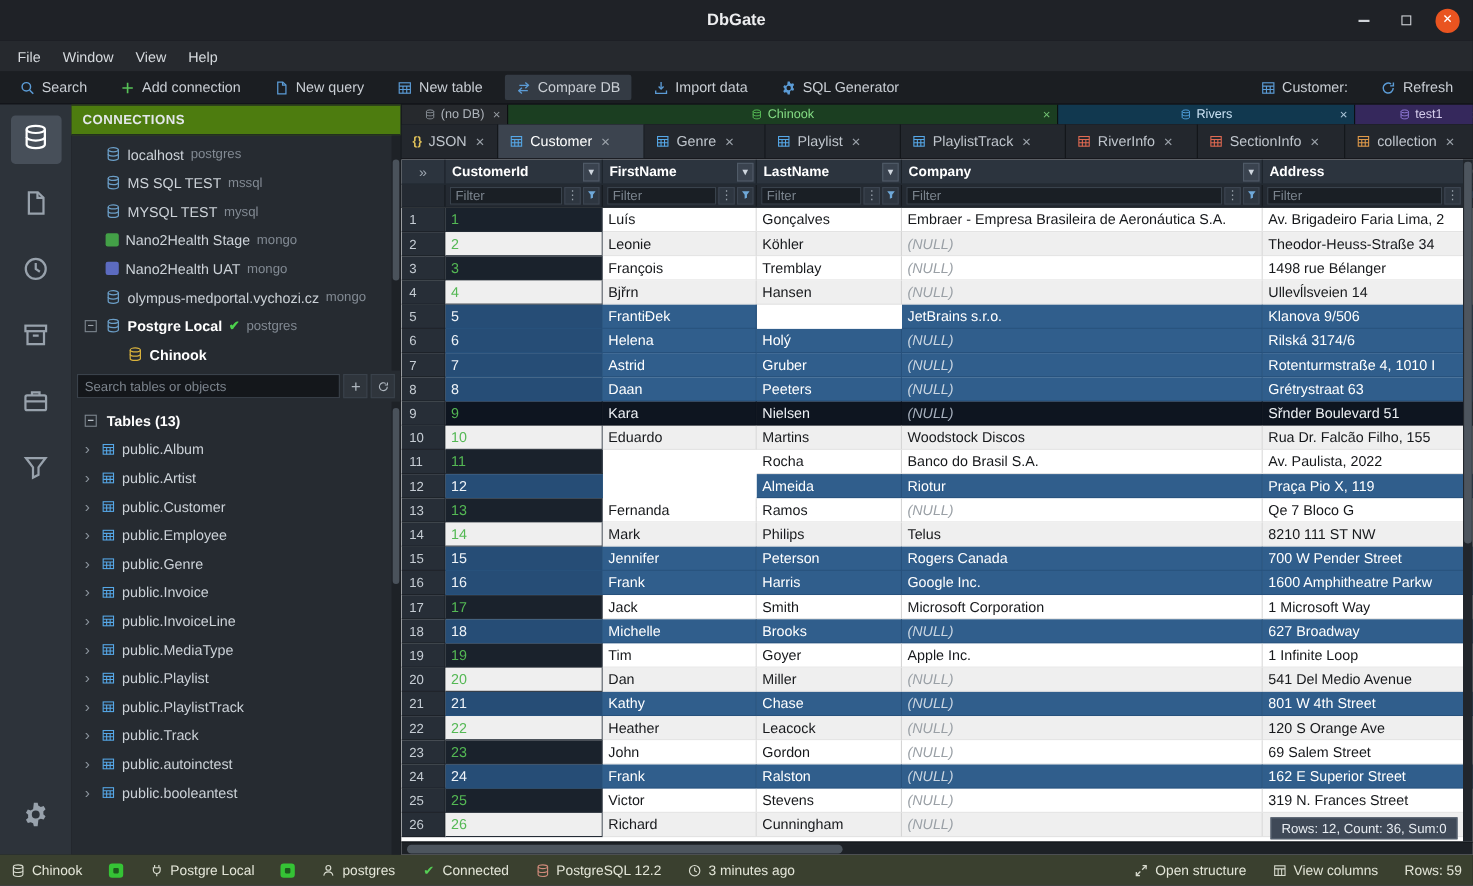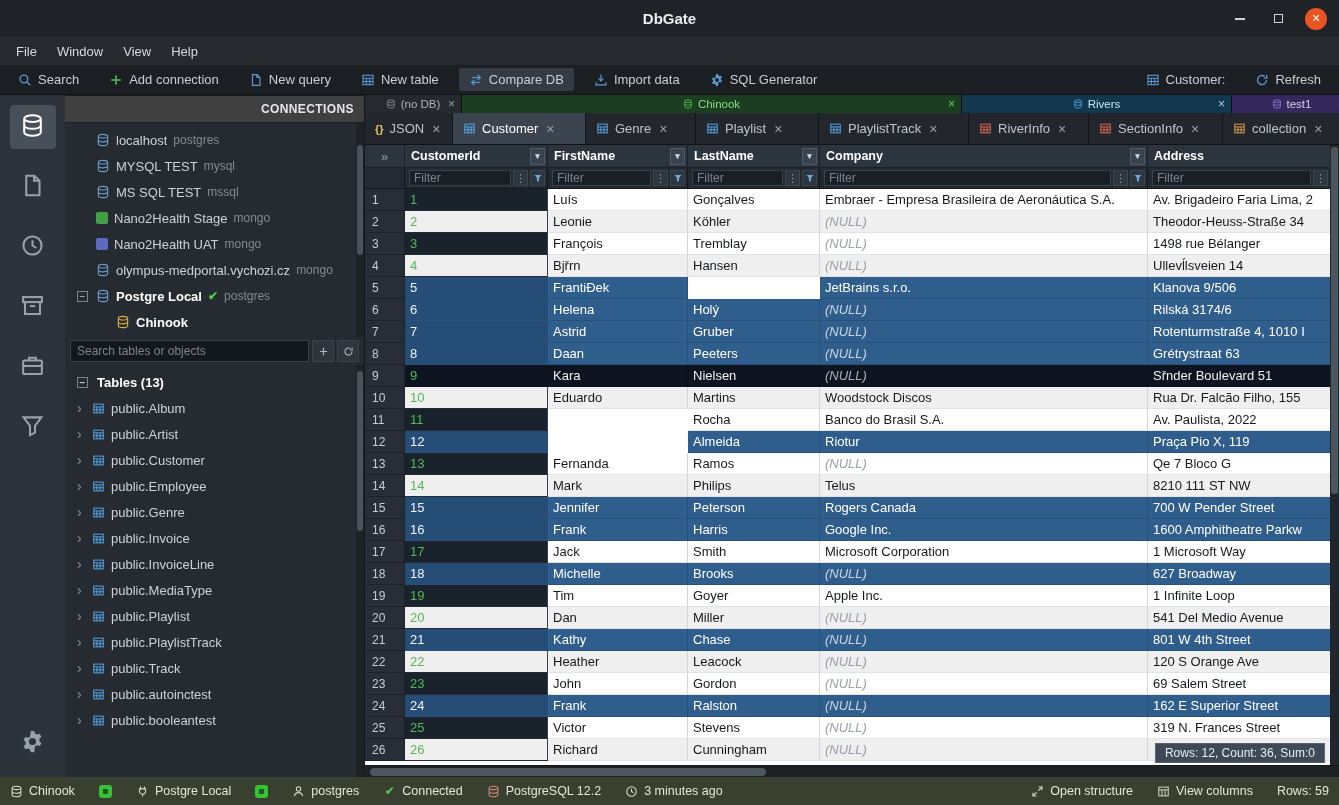--- a/index.html
+++ b/index.html
@@ -34,21 +34,21 @@
 
   
   .activity{width:65px;background:#2d333a;display:flex;flex-direction:column;align-items:center;padding-top:10px;gap:16px;flex:none;}
   .act-btn{width:46px;height:44px;display:flex;align-items:center;justify-content:center;color:#98a2ac;border-radius:4px;}
   .act-btn.active{background:#474f59;color:#fff;}
   .act-btn svg{width:25px;height:25px;}
   .act-gear{margin-top:auto;margin-bottom:12px;}
 
   
   .sidebar{width:300px;background:#262b31;display:flex;flex-direction:column;border-right:1px solid #14171b;flex:none;min-height:0;}
-  .panel-header{background:#404040;color:#e3e7ea;font-size:12px;font-weight:bold;letter-spacing:.4px;padding:6px 10px;border-bottom:1px solid #1a1e23;border-top:1px solid #1a1e23;flex:none;text-align:right;}
+  .panel-header{background:#4d7c0f;color:#e3e7ea;font-size:12px;font-weight:bold;letter-spacing:.4px;padding:6px 10px;border-bottom:1px solid #1a1e23;border-top:1px solid #1a1e23;flex:none;}
   .searchrow{display:flex;align-items:center;gap:3px;padding:3px 5px;flex:none;}
   .search-input{flex:1;background:#14171b;border:1px solid #3a424b;color:#c6ccd2;font-size:12px;height:22px;padding:0 6px;outline:none;min-width:0;}
   .search-input::placeholder{color:#7c848d;}
   .sq-btn{width:22px;height:22px;background:#2f353c;border:1px solid #3a424b;color:#aeb6be;display:flex;align-items:center;justify-content:center;flex:none;}
   .sq-btn svg{width:11px;height:11px;}
   .conn-list{height:214px;padding-top:4px;position:relative;flex:none;overflow:hidden;}
   .conn-item{display:flex;align-items:center;gap:6px;height:26px;padding:0 8px 0 12px;color:#ccd2d8;font-size:13px;white-space:nowrap;overflow:hidden;}
   .conn-item .name{overflow:hidden;text-overflow:ellipsis;}
   .conn-item.bold .name{font-weight:bold;color:#fff;}
   .conn-item .engine{color:#828a93;font-size:12px;}
@@ -307,34 +307,34 @@
           </div>
           <div class="conn-item">
             <span class="exp-slot"></span>
             <span class="c-icn" style="color: rgb(107, 158, 199);">
               <svg viewBox="0 0 16 16" fill="none" stroke="currentColor" stroke-width="1.3">
                 <ellipse cx="8" cy="3.6" rx="5.3" ry="2.1"></ellipse>
                 <path d="M2.7 3.6v8.8c0 1.2 2.4 2.1 5.3 2.1s5.3-.9 5.3-2.1V3.6"></path>
                 <path d="M2.7 8c0 1.2 2.4 2.1 5.3 2.1S13.3 9.2 13.3 8"></path>
               </svg>
             </span>
-            <span class="name">MYSQL TEST</span>
-            <span class="engine">mysql</span>
+            <span class="name">MS SQL TEST</span>
+            <span class="engine">mssql</span>
           </div>
           <div class="conn-item">
             <span class="exp-slot"></span>
             <span class="c-icn" style="color: rgb(107, 158, 199);">
               <svg viewBox="0 0 16 16" fill="none" stroke="currentColor" stroke-width="1.3">
                 <ellipse cx="8" cy="3.6" rx="5.3" ry="2.1"></ellipse>
                 <path d="M2.7 3.6v8.8c0 1.2 2.4 2.1 5.3 2.1s5.3-.9 5.3-2.1V3.6"></path>
                 <path d="M2.7 8c0 1.2 2.4 2.1 5.3 2.1S13.3 9.2 13.3 8"></path>
               </svg>
             </span>
-            <span class="name">MS SQL TEST</span>
-            <span class="engine">mssql</span>
+            <span class="name">MYSQL TEST</span>
+            <span class="engine">mysql</span>
           </div>
           <div class="conn-item">
             <span class="exp-slot"></span>
             <span class="swatch" style="background: rgb(67, 160, 71);"></span>
             <span class="name">Nano2Health Stage</span>
             <span class="engine">mongo</span>
           </div>
           <div class="conn-item">
             <span class="exp-slot"></span>
             <span class="swatch" style="background: rgb(92, 107, 192);"></span>

